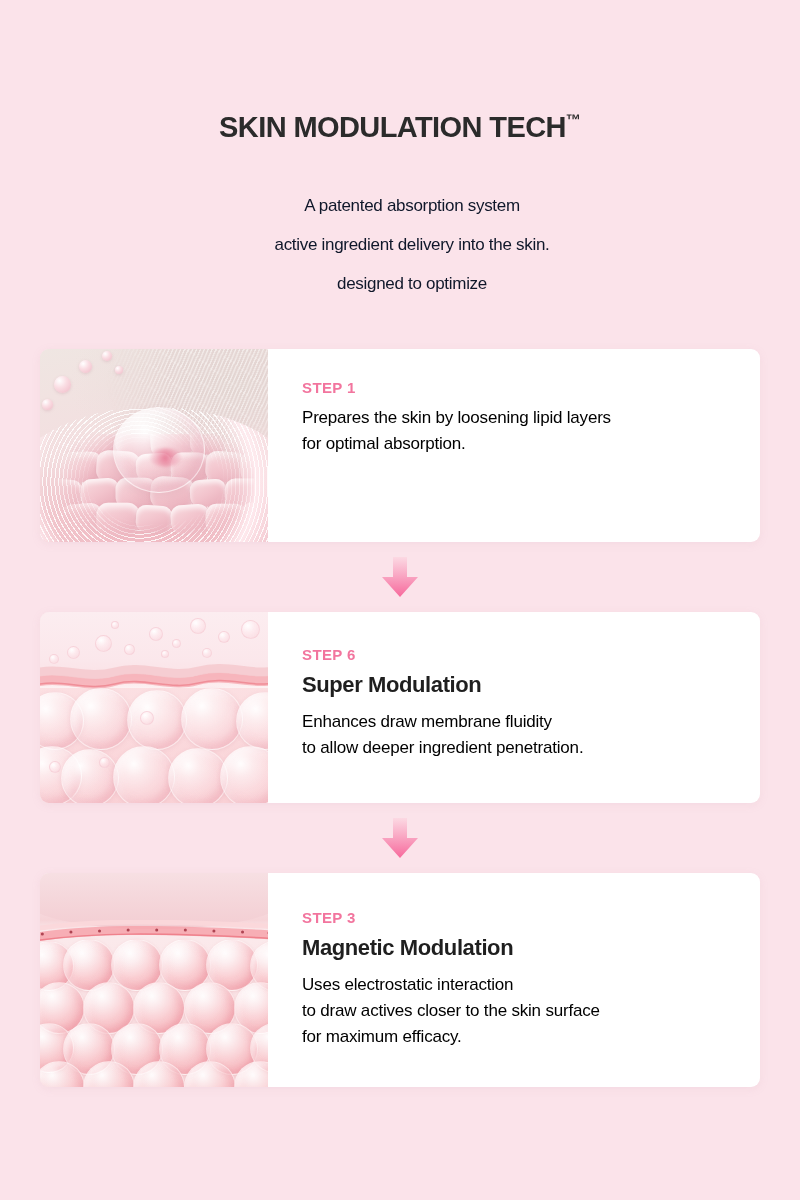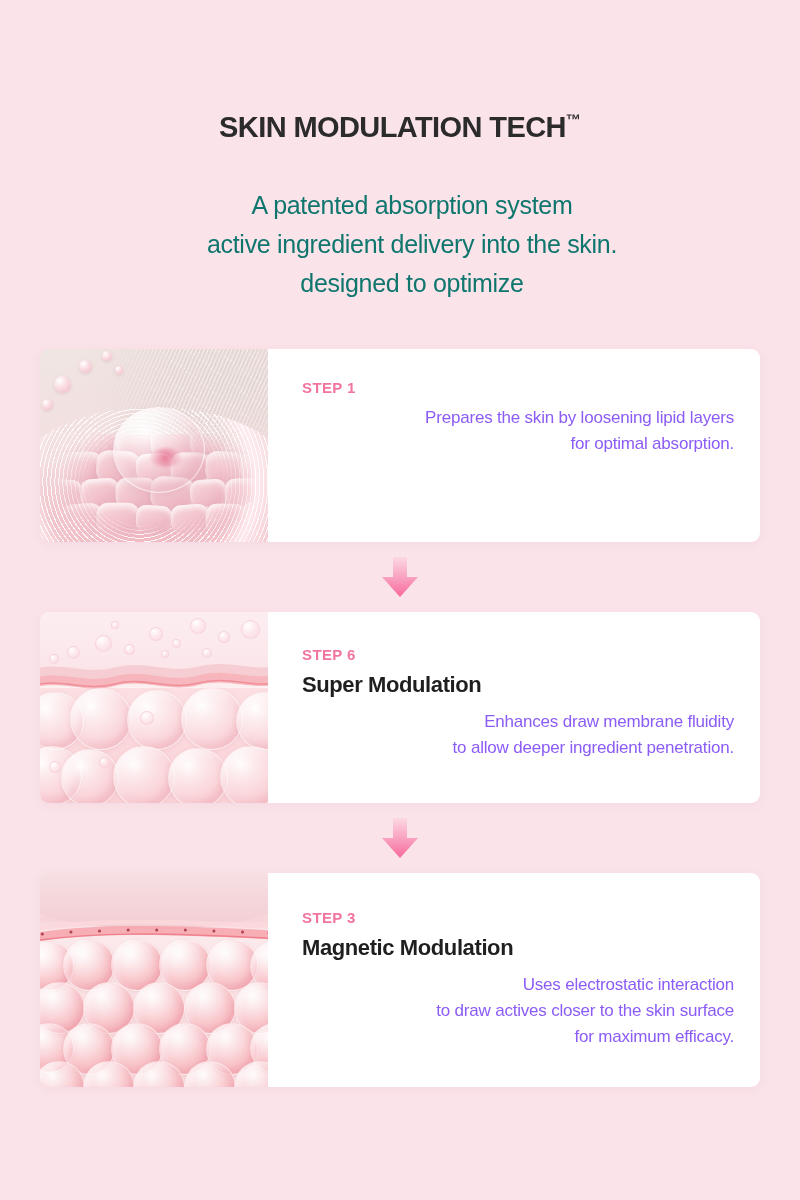--- a/index.html
+++ b/index.html
@@ -33,24 +33,24 @@
   }
   .title .tm {
     font-size: 0.52em;
     vertical-align: 0.78em;
     letter-spacing: 0;
     font-weight: bold;
   }
 
   .subtitle {
     margin-top: 42px;
-    font-size: 25px;
+    font-size: 17px;
     font-weight: 400;
     line-height: 39px;
-    color: #0f766e;
+    color: #0f172a;
     letter-spacing: -0.3px;
     padding-left: 24px;
   }
 
   
   .steps {
     margin-top: 46px;
     padding: 0 40px;
   }
 
@@ -90,23 +90,22 @@
     letter-spacing: -0.4px;
     color: #1F1F1F;
     margin-bottom: 11px;
   }
 
   .step-desc {
     font-size: 17px;
     font-weight: 400;
     line-height: 26px;
     letter-spacing: -0.2px;
-    color: #8b5cf6;
+    color: #000000;
     white-space: pre-line;
-    text-align: right;
   }
 
   
   .card-1 { height: 193px; }
   .card-2 { height: 191px; }
   .card-3 { height: 214px; }
 
   .card-2 .card-body { padding-top: 34px; }
   .card-3 .card-body { padding-top: 36px; }
 

